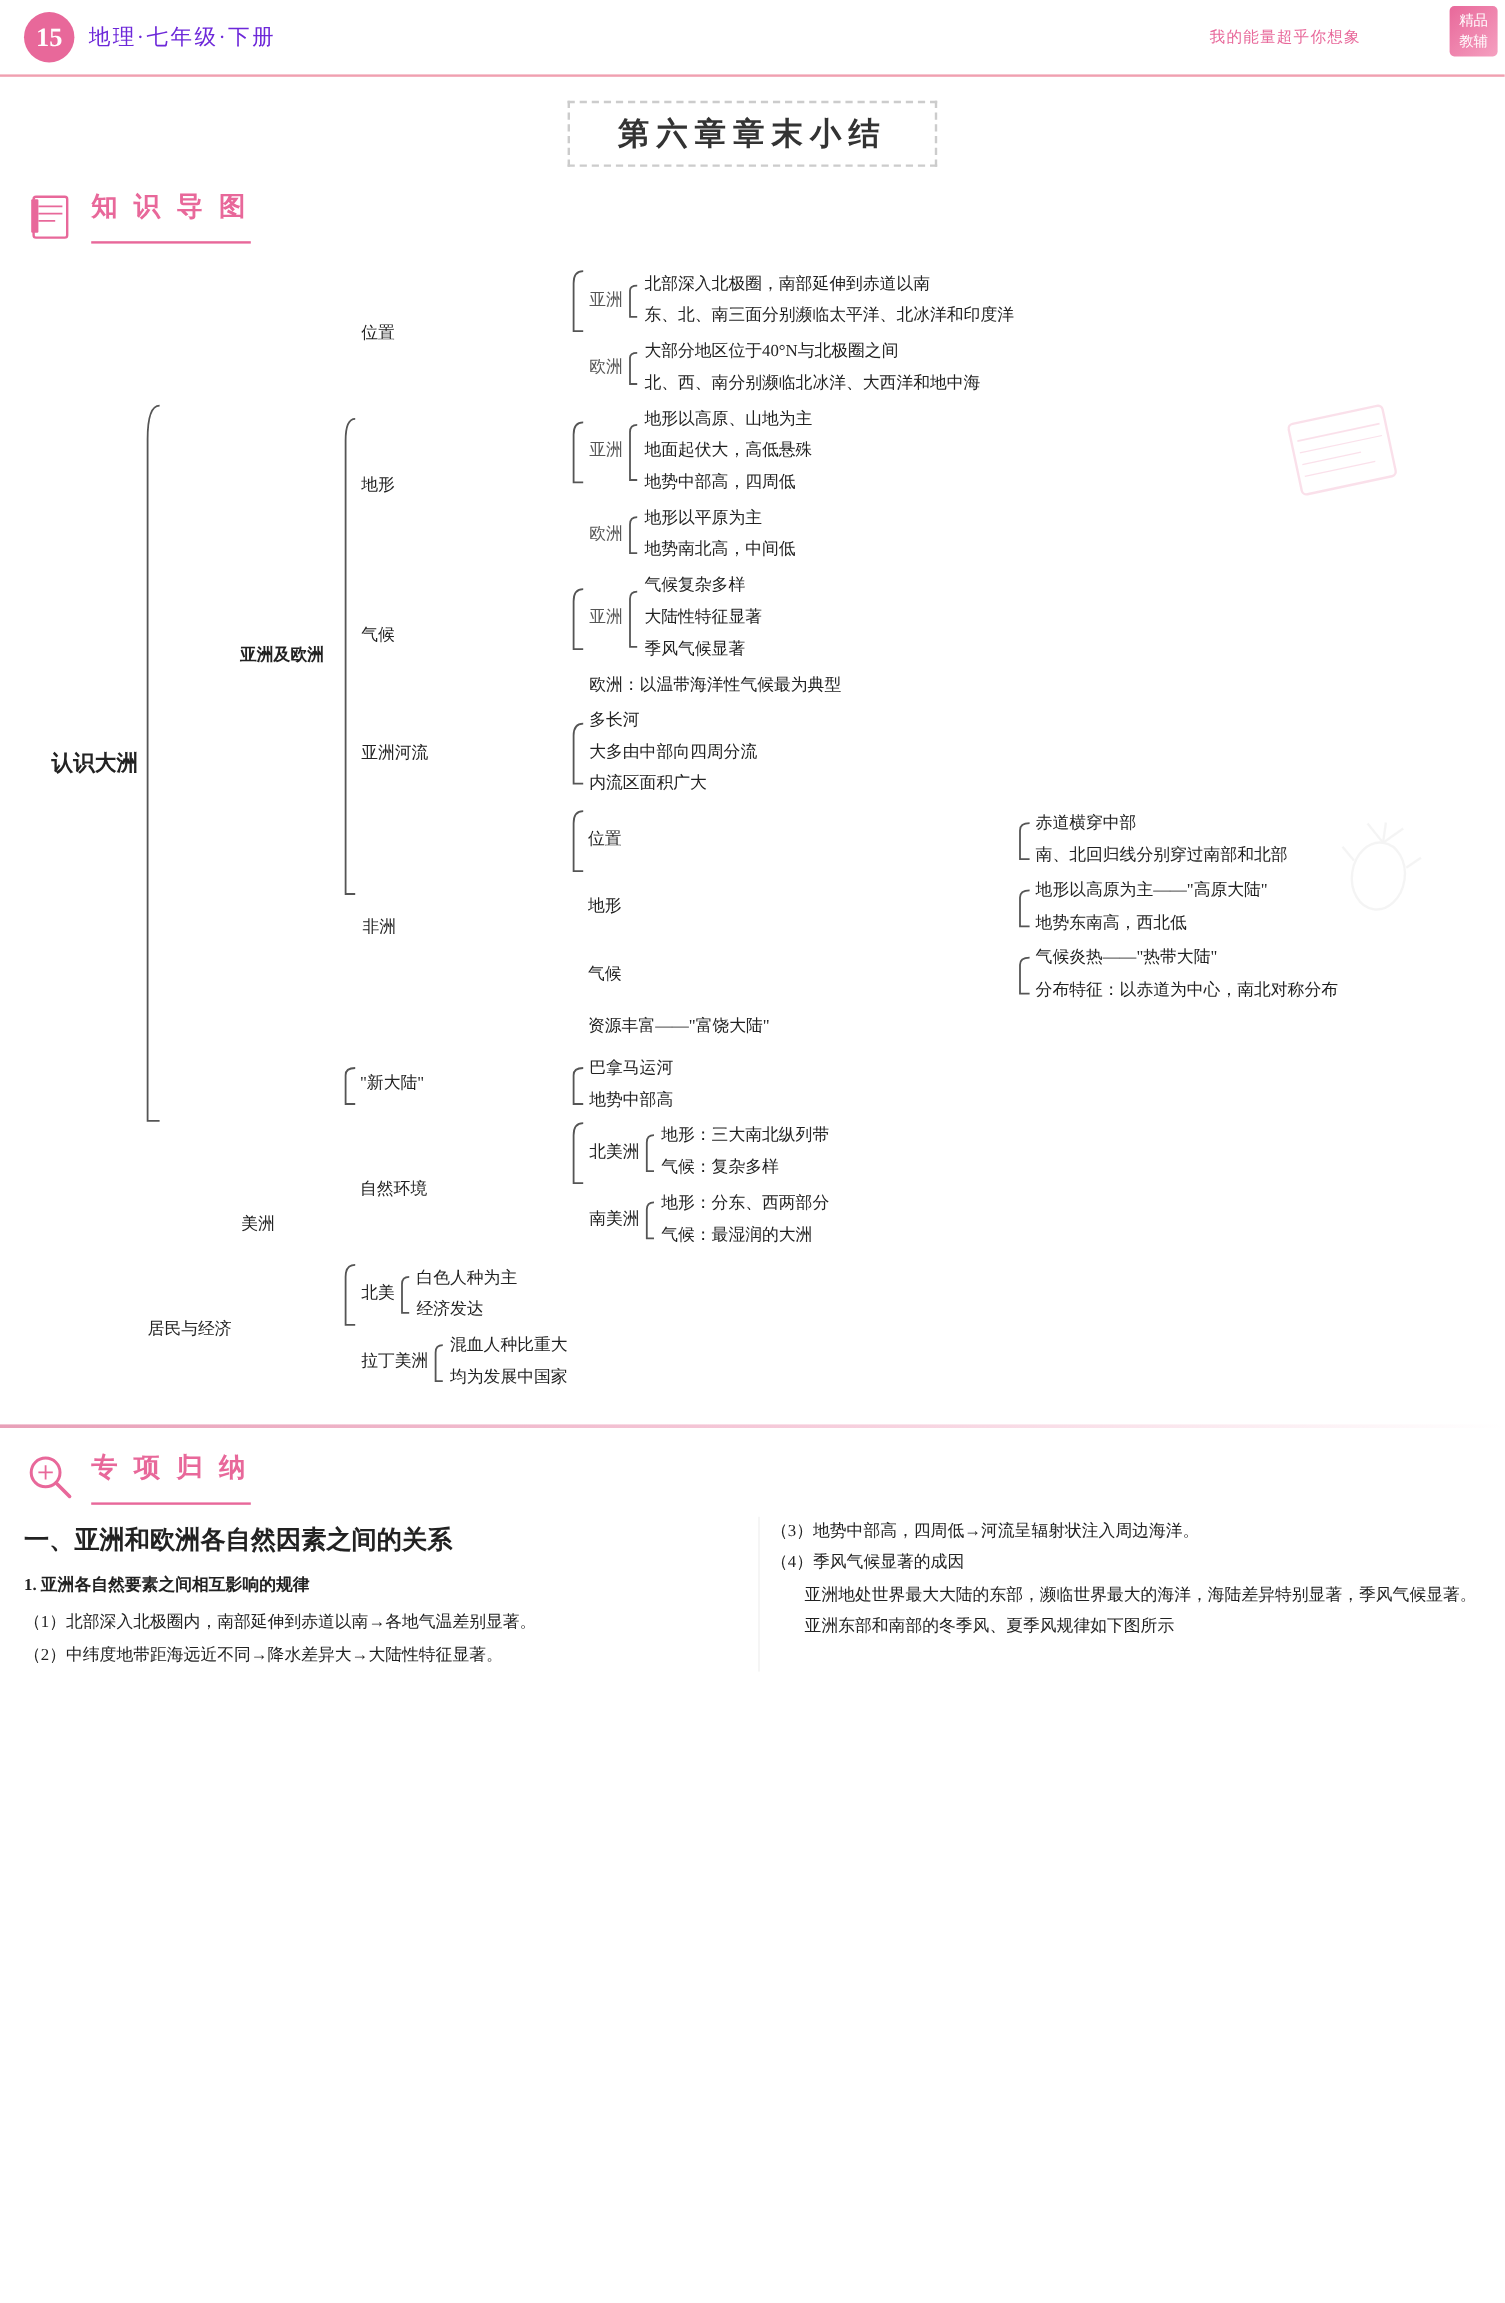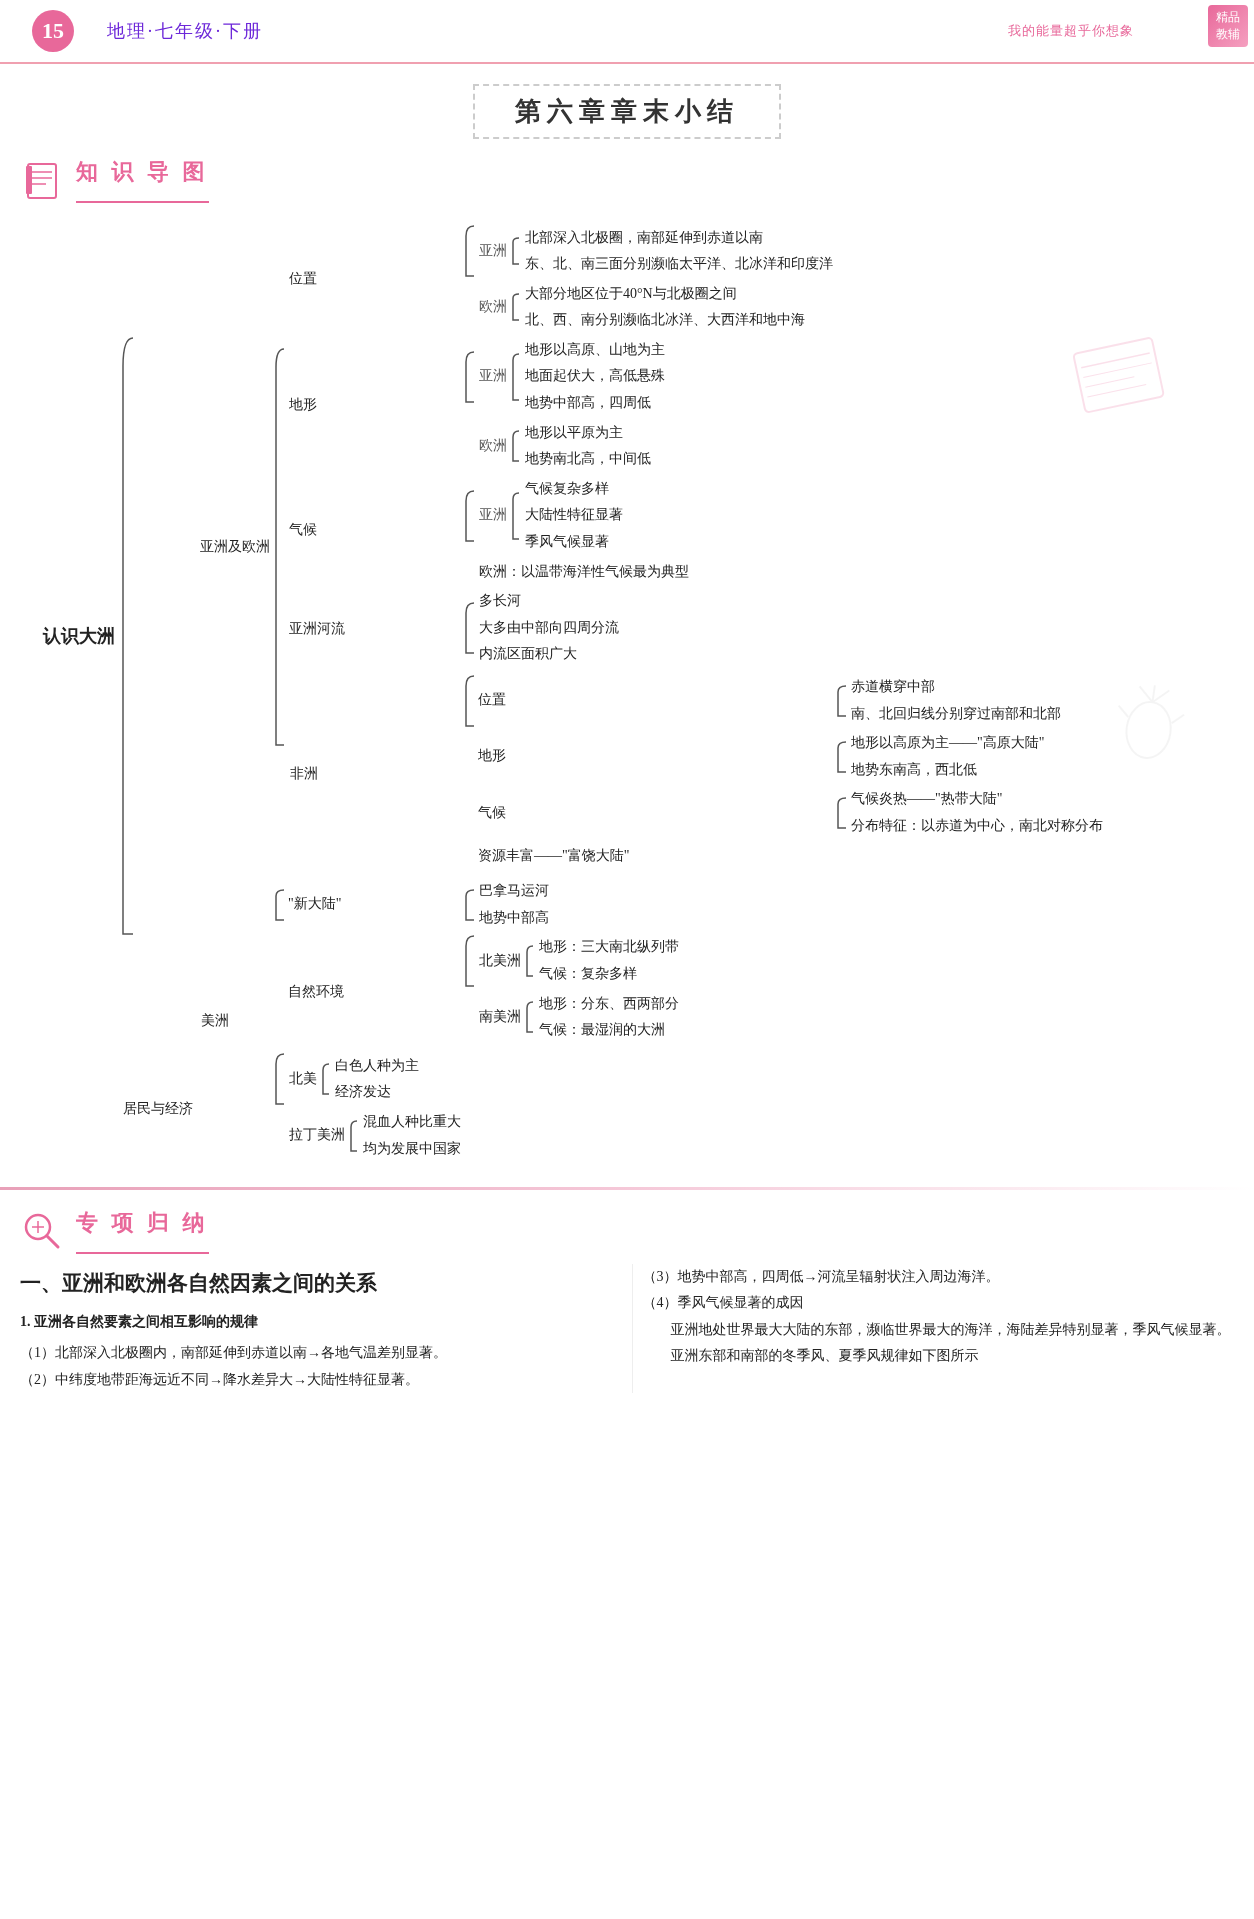--- a/index.html
+++ b/index.html
@@ -10,24 +10,23 @@
       font-family: "SimSun", "宋体", serif;
       font-size: 15px;
       color: #222;
       position: relative;
     }
 
     
     .header {
       display: flex;
       align-items: center;
-      padding: 10px 32px;
+      padding: 10px 20px;
       border-bottom: 2px solid #f0a0b0;
       position: relative;
-      gap: 21px;
     }
     .header-number {
       background: #e8689a;
       color: #fff;
       font-size: 22px;
       font-weight: bold;
       width: 42px;
       height: 42px;
       border-radius: 50%;
       display: flex;
@@ -157,21 +156,21 @@
 
       <tr>
         <td rowspan="18" style="padding-right:6px; vertical-align:middle;">
           <span style="font-size:18px; font-weight:bold;">认识大洲</span>
         </td>
         <td rowspan="18" style="padding:0;">
           <svg width="14" height="600" style="display:block;">
             <path d="M12,2 Q2,2 2,30 L2,298 Q2,300 2,300 L2,300 Q2,302 2,570 L2,598 Q2,598 12,598" stroke="#555" stroke-width="1.5" fill="none"></path>
           </svg>
         </td>
-        <td rowspan="12" style="vertical-align:middle; padding-right:4px;">
+        <td rowspan="12" style="vertical-align:middle; padding-right:16px;font-weight:bold;">
           <span>亚洲及欧洲</span>
         </td>
         <td rowspan="12" style="padding:0;">
           <svg width="12" height="400" style="display:block;">
             <path d="M10,2 Q2,2 2,20 L2,198 Q2,200 2,200 L2,202 Q2,380 2,380 L2,398 Q2,398 10,398" stroke="#555" stroke-width="1.5" fill="none"></path>
           </svg>
         </td>
 
         <td rowspan="2" style="vertical-align:middle; padding-right:4px;">
           <span>位置</span>

